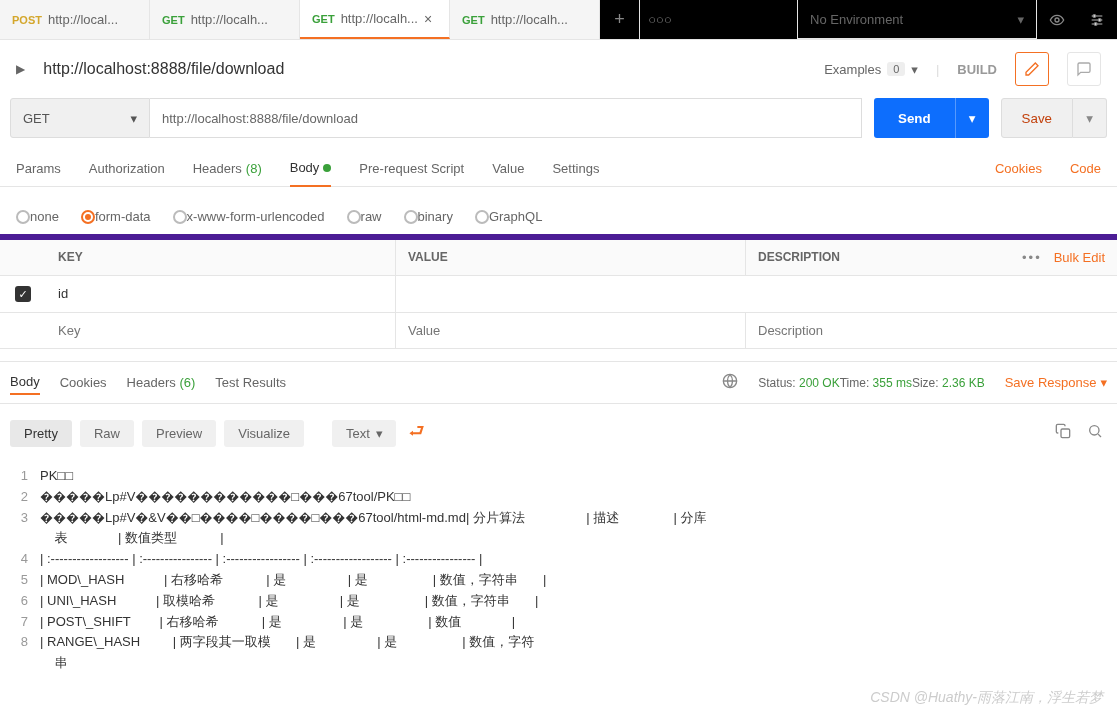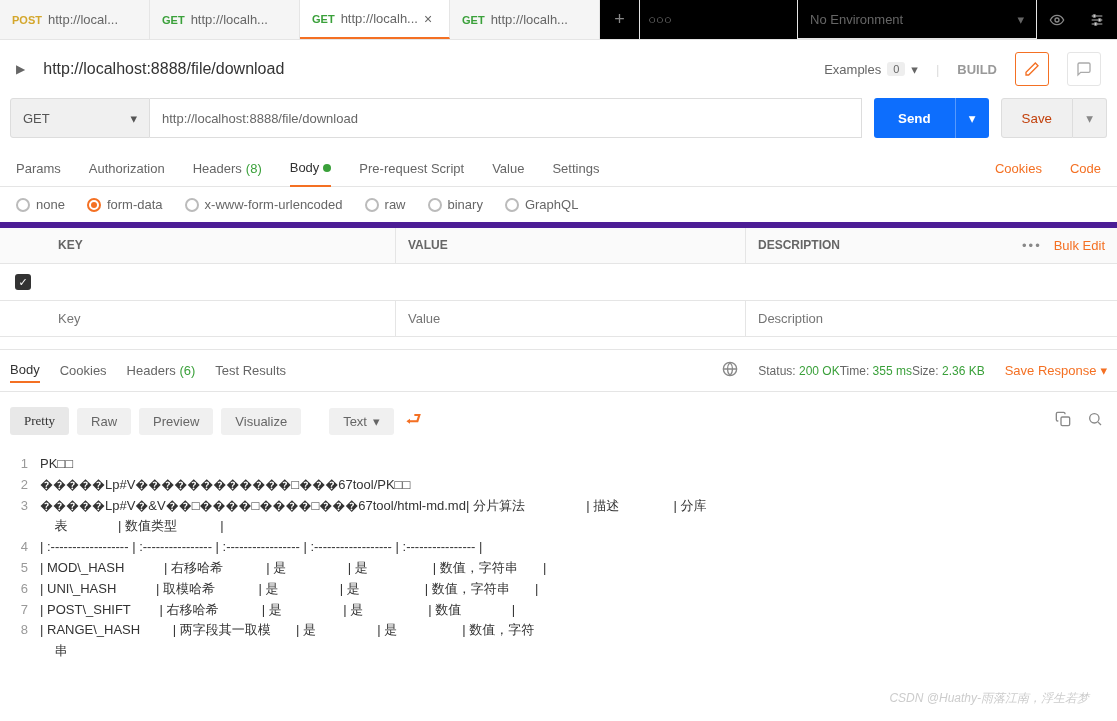--- a/index.html
+++ b/index.html
@@ -39,21 +39,21 @@
 
 .reqtabs { display:flex; padding: 0 16px; border-bottom:1px solid #e5e5e5; gap:28px; align-items:center;}
 .reqtab { padding: 10px 0; color:#666; cursor:pointer; display:flex; align-items:center; gap:4px;}
 .reqtab.active { color:#333; border-bottom:2px solid #f47023; margin-bottom:-1px;}
 .reqtab .count { color:#3aa03a; }
 .reqtab .dot { width:8px;height:8px;border-radius:50%; background:#3aa03a; display:inline-block;}
 .reqtabs .spacer { flex:1; }
 .reqtabs .link { color:#f47023; cursor:pointer; padding:10px 0;}
 
 .bodytypes { display:flex; padding:10px 16px; gap:22px; align-items:center; }
-.radio { display:flex; align-items:center; gap:6px; color:#666; cursor:pointer;}
+.radio { display:flex; align-items:center; color:#666; cursor:pointer;margin-top:12px;}
 .radio .r { width:14px;height:14px;border:2px solid #bbb;border-radius:50%; display:inline-flex; align-items:center; justify-content:center;}
 .radio.sel .r { border-color:#f47023;}
 .radio.sel .r::after { content:""; width:6px;height:6px;border-radius:50%;background:#f47023;}
 
 .kv-table { border-top:6px solid #4c1d95;}
 .kv-header { display:flex; background:#fafafa; border-bottom:1px solid #e5e5e5; }
 .kv-header > div, .kv-row > div { padding:10px 12px; }
 .kv-chk { width:46px; display:flex; align-items:center; justify-content:center;}
 .kv-key { width:350px; border-right:1px solid #e5e5e5;}
 .kv-val { width:350px; border-right:1px solid #e5e5e5;}
@@ -71,31 +71,31 @@
 .resptab { color:#666; cursor:pointer; padding:4px 0;}
 .resptab.active { color:#333; border-bottom:2px solid #f47023;}
 .resptab .count { color:#3aa03a;}
 .resptabs .spacer { flex:1;}
 .status-info { display:flex; align-items:center; color:#666; font-size:12px;}
 .status-info .val { color:#3aa03a;}
 .save-resp { color:#f47023; cursor:pointer; display:flex; align-items:center; gap:4px;}
 
 .resptoolbar { display:flex; padding: 10px; align-items:center; gap:8px;}
 .rtab { padding:6px 14px; background:#f0f0f0; color:#666; border-radius:3px; cursor:pointer;}
-.rtab.active { background:#e8e8e8; color:#333;font-family:Liberation Serif, serif;}
+.rtab.active { background:#e8e8e8; color:#333;}
 .rtab.txt { display:flex; align-items:center; gap:6px;}
 .wrap-icon { color:#f47023; font-size:18px; padding:4px; cursor:pointer;}
 .resptoolbar .spacer { flex:1;}
 .tool-ico { color:#888; cursor:pointer; font-size:16px; padding:4px;}
 
 .code-area { padding:4px 10px; font-family: Consolas, monospace; font-size:13px; line-height:1.6;}
 .code-line { display:flex; }
 .lineno { width:30px; text-align:right; color:#999; padding-right:12px;}
 .code { flex:1; white-space:pre; color:#333;}
-.watermark { position:absolute; bottom:14px; right:28px; color:#ccc; font-size:12px; font-style:italic;}
+.watermark { position:absolute; bottom:14px; right:14px; color:#ccc; font-size:14px; font-style:italic;}
 
 svg { width:16px; height:16px; }
 </style>
 </head>
 <body>
 
 <div class="topbar">
   <div class="tabs">
     <div class="tab">
       <span class="method post">POST</span>
@@ -231,20 +231,21 @@
     <div class="kv-desc h">DESCRIPTION</div>
     <div class="kv-actions">
       <span class="dots">•••</span>
       <span class="bulk">Bulk Edit</span>
     </div>
   </div>
   <div class="kv-row">
     <div class="kv-chk">
         <div class="chkbox">✓</div>
       </div>
+    <div class="kv-key"><input value="id" style=""></div>
     <div class="kv-desc"><input value="" style=""></div>
     <div class="kv-actions"></div>
   </div>
   <div class="kv-row">
     <div class="kv-chk"></div>
     <div class="kv-key"><input class="placeholder" placeholder="Key" style=""></div>
     <div class="kv-val"><input class="placeholder" placeholder="Value" style=""></div>
     <div class="kv-desc"><input class="placeholder" placeholder="Description" style=""></div>
     <div class="kv-actions"></div>
   </div>

